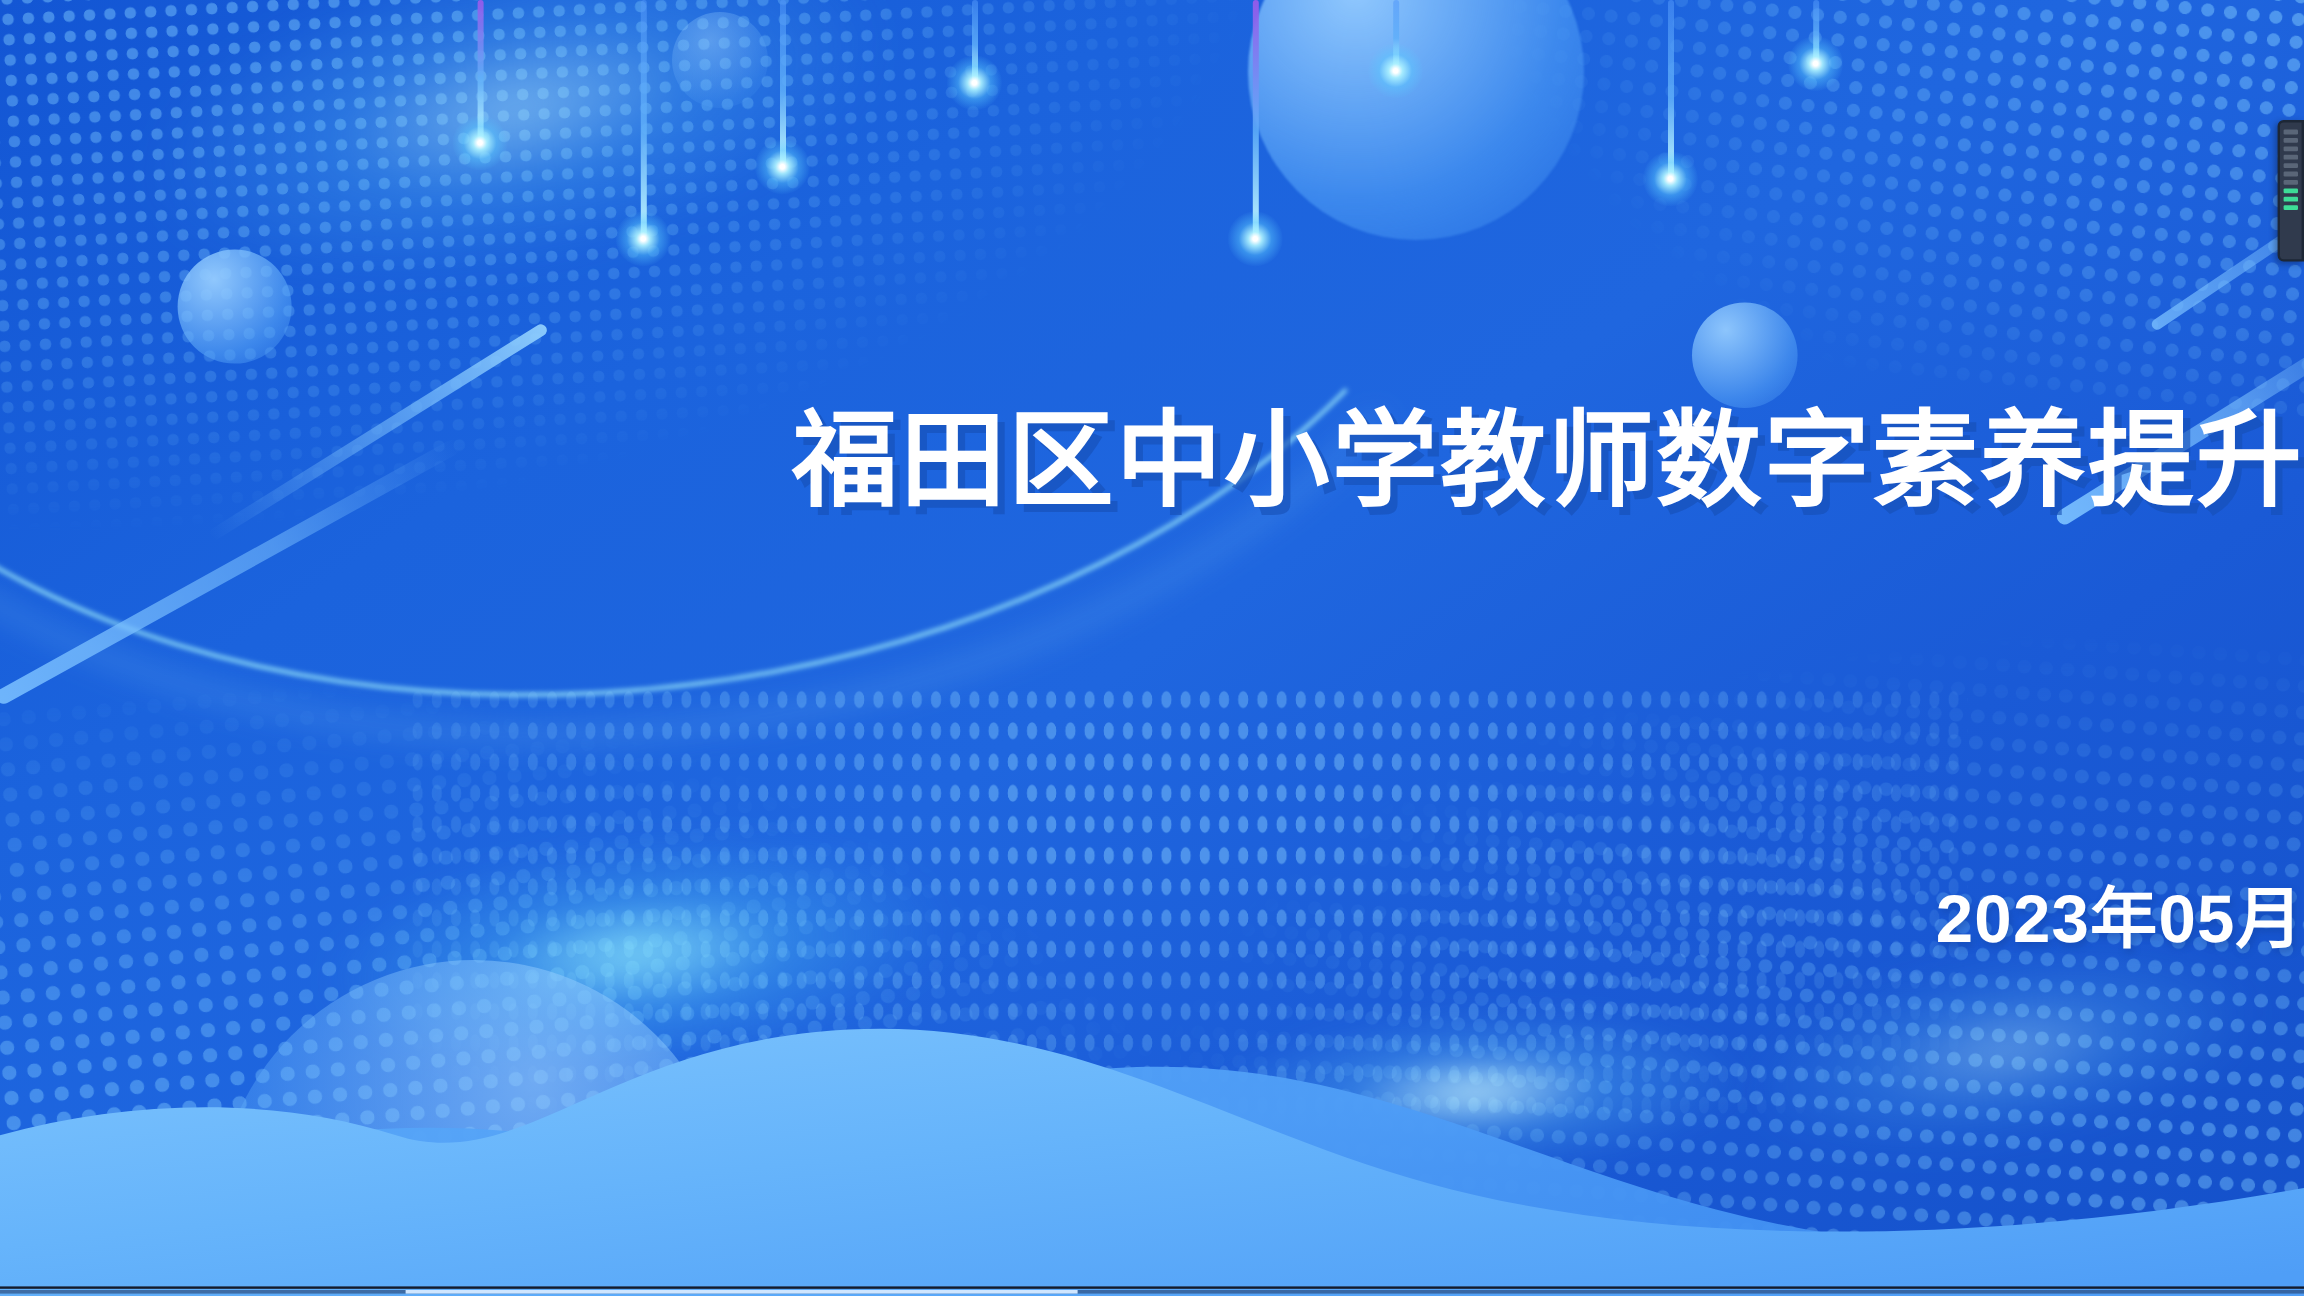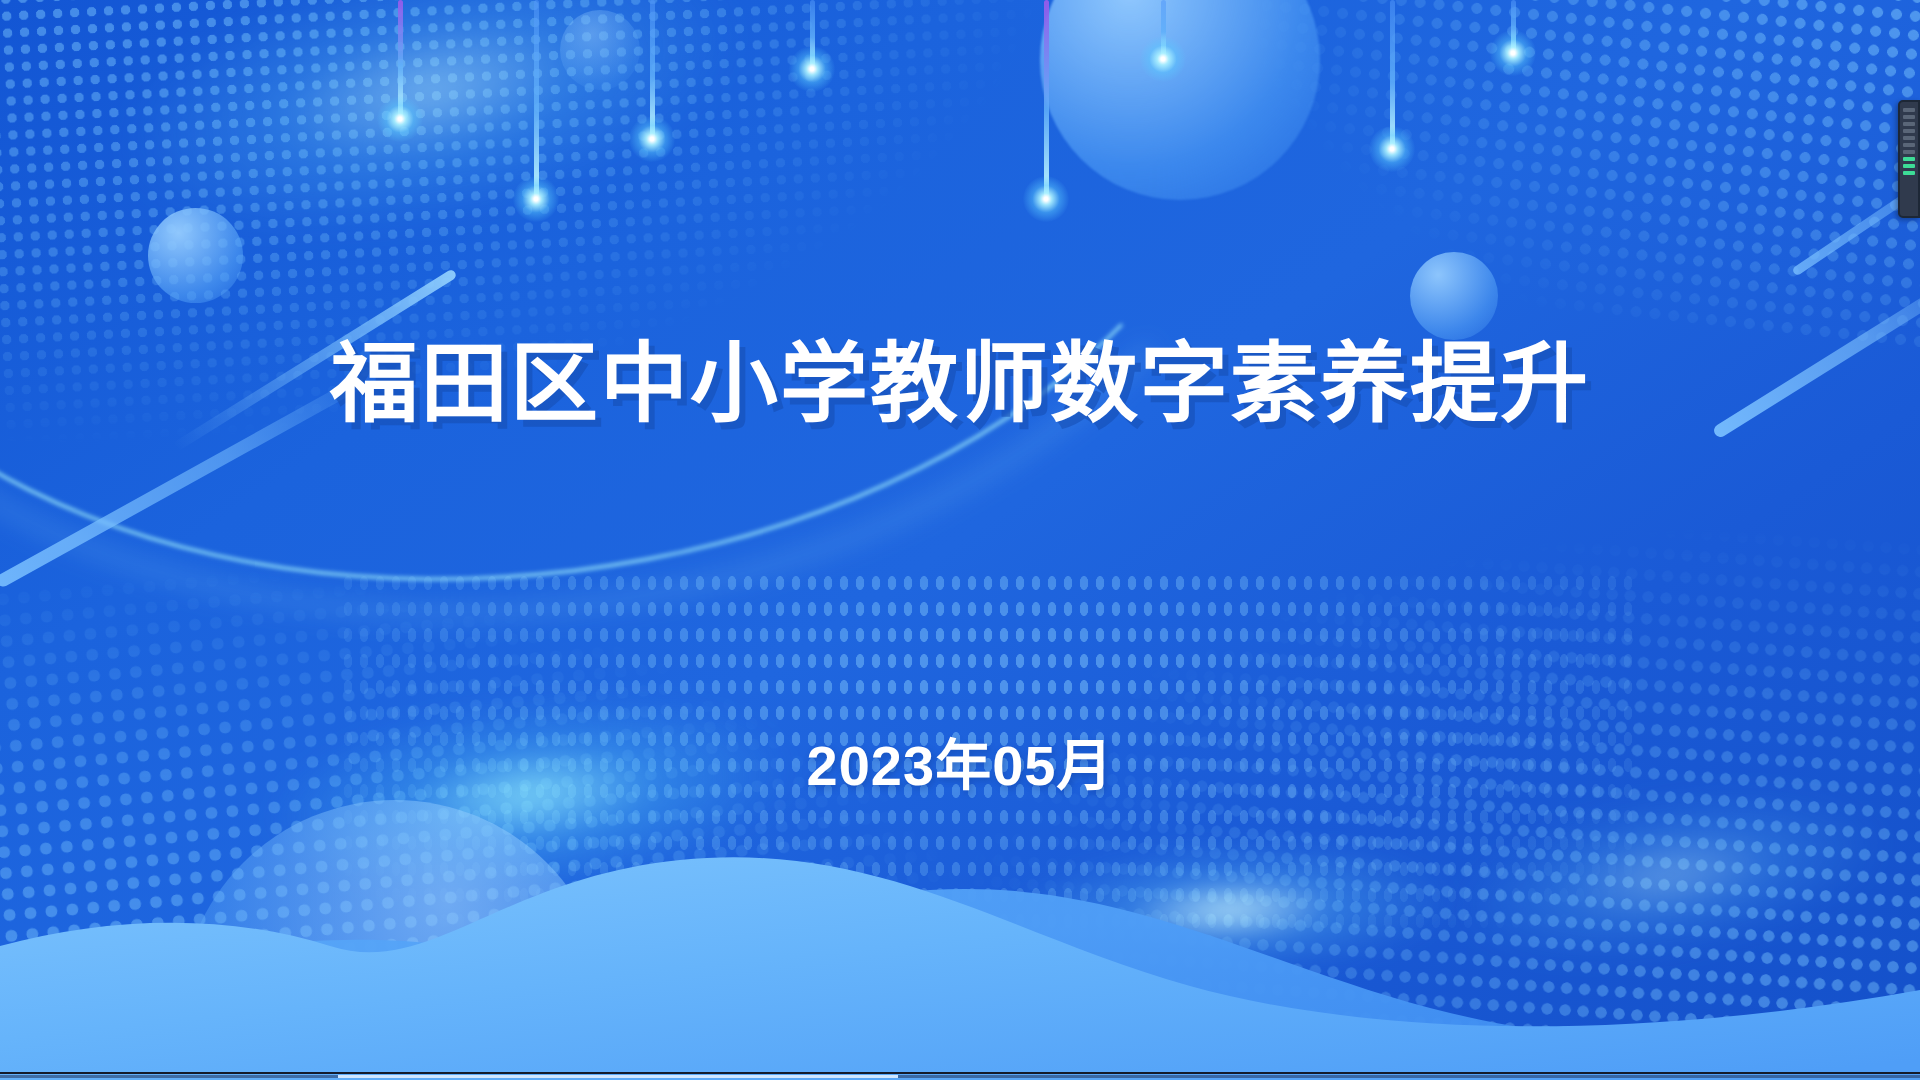--- a/index.html
+++ b/index.html
@@ -206,26 +206,27 @@
     z-index: 6;
   }
   .title-line {
     color: #ffffff;
     font-size: 88px;
     line-height: 1.22;
     font-weight: 700;
     letter-spacing: 2px;
     text-shadow: 6px 7px 0 rgba(22,78,180,.60);
     white-space: nowrap;
+    text-align: right;
   }
   #subtitle-date {
     position: absolute;
     left: 0; right: 0;
     top: 720px;
-    text-align: center;
+    text-align: right;
     color: #ffffff;
     font-size: 56px;
     font-weight: 700;
     letter-spacing: 1px;
     z-index: 6;
     text-shadow: 2px 3px 6px rgba(18,62,150,.40);
   }
 
   
   #edge-widget {

